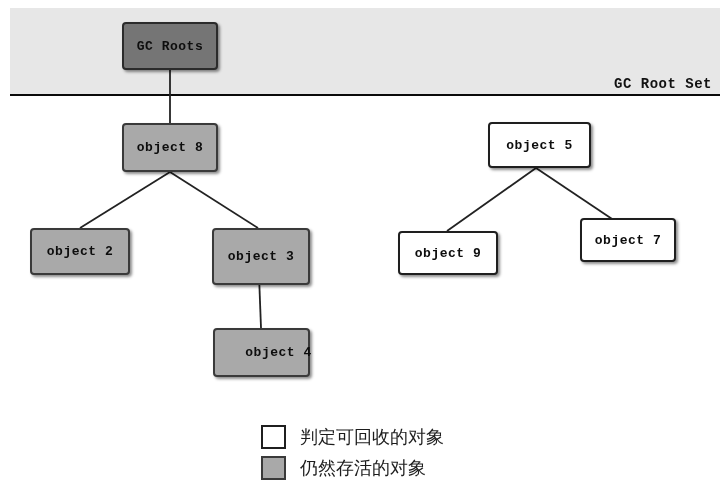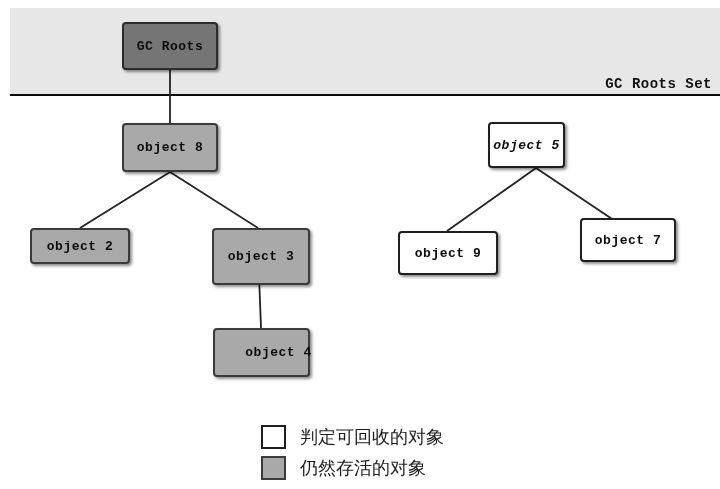--- a/index.html
+++ b/index.html
@@ -52,24 +52,24 @@
     letter-spacing: 0.5px;
     box-shadow: 2px 2px 3px rgba(0,0,0,0.45);
     white-space: nowrap;
   }
   .node.root  { background: #757575; border-color: #2b2b2b; }
   .node.alive { background: #a9a9a9; border-color: #3a3a3a; }
   .node.dead  { background: #ffffff; border-color: #1f1f1f; }
 
   .n-gcroots { left: 122px; top: 22px;  width: 96px;  height: 48px; }
   .n-obj1    { left: 122px; top: 123px; width: 96px;  height: 49px; }
-  .n-obj2    { left: 30px;  top: 228px; width: 100px; height: 36px; }
+  .n-obj2    { left: 30px;  top: 228px; width: 100px; height: 47px; }
   .n-obj3    { left: 212px; top: 228px; width: 98px;  height: 57px; }
   .n-obj4    { left: 213px; top: 328px; width: 97px;  height: 49px; padding-left: 34px; }
-  .n-obj5    { left: 488px; top: 122px; width: 77px;  height: 46px; font-style: italic; }
+  .n-obj5    { left: 488px; top: 122px; width: 103px;  height: 46px; }
   .n-obj6    { left: 398px; top: 231px; width: 100px; height: 44px; }
   .n-obj7    { left: 580px; top: 218px; width: 96px;  height: 44px; }
 
   .legend {
     position: absolute;
     left: 261px; top: 424px;
   }
   .legend-row {
     display: flex;
     align-items: center;
@@ -91,21 +91,21 @@
     white-space: nowrap;
   }
 </style>
 </head>
 <body>
 
 <div class="canvas">
 
   <div class="root-band"></div>
   <div class="root-line"></div>
-  <div class="root-set-label">GC Roots Set</div>
+  <div class="root-set-label">GC Root Set</div>
 
   <svg class="edges" viewBox="0 0 720 489" xmlns="http://www.w3.org/2000/svg">
     <line x1="170" y1="70" x2="170" y2="123"></line>
     <line x1="170" y1="172" x2="80" y2="228"></line>
     <line x1="170" y1="172" x2="258" y2="228"></line>
     <line x1="259" y1="275" x2="261" y2="328"></line>
     <line x1="536" y1="168" x2="447" y2="231"></line>
     <line x1="536" y1="168" x2="630" y2="231"></line>
   </svg>
 

